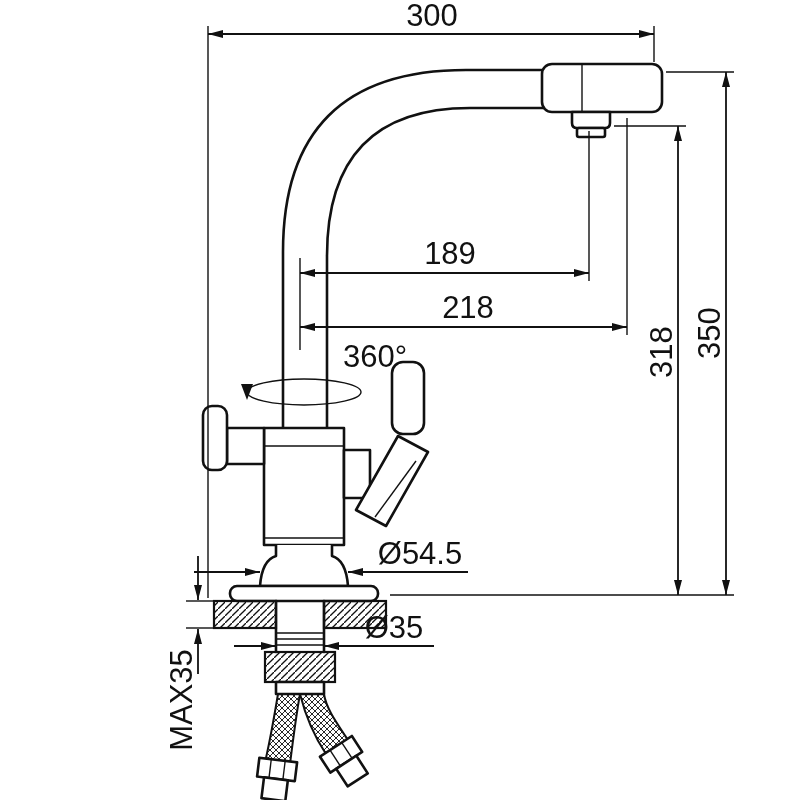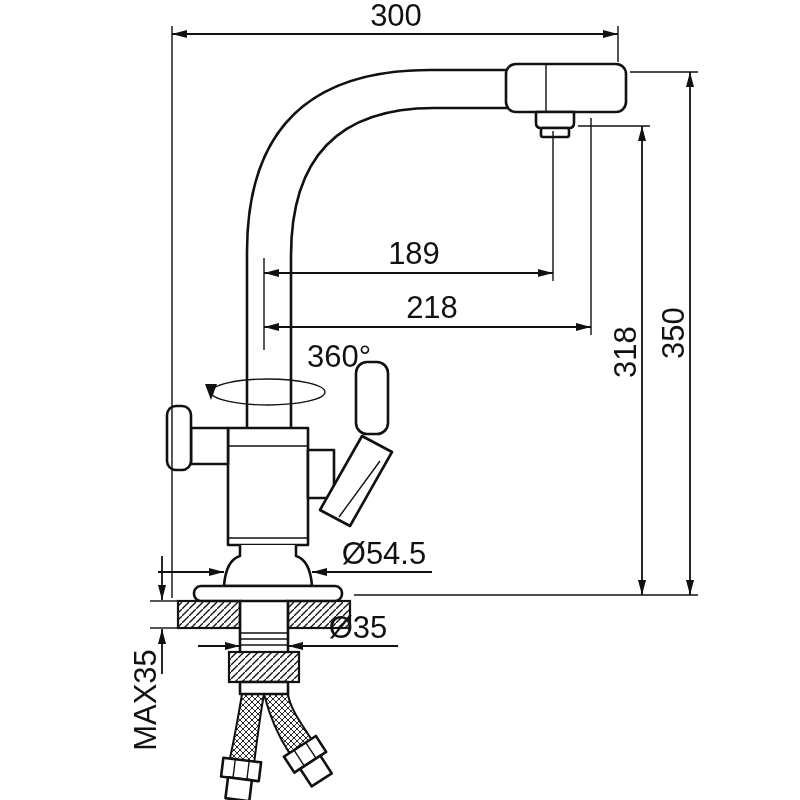--- a/index.html
+++ b/index.html
@@ -1,17 +1,17 @@
 <!DOCTYPE html>
 <html><head>
 <meta charset="utf-8">
 <style>
   html,body{margin:0;padding:0;background:#ffffff;}
   body{width:800px;height:800px;overflow:hidden;font-family:"Liberation Sans",sans-serif;}
-  .page{width:736px;height:800px;background:#fff;position:relative;}
+  .page{width:736px;height:800px;background:#fff;position:relative;margin-left:36px;}
   svg{display:block;}
   
   .o  {fill:none;stroke:#111;stroke-width:2.6;stroke-linecap:round;stroke-linejoin:round;}
   .of {fill:#fff;stroke:#111;stroke-width:2.6;stroke-linejoin:round;}
   .t  {fill:none;stroke:#111;stroke-width:1.4;}
   .d  {fill:none;stroke:#111;stroke-width:1.8;}
   .hf {fill:url(#hatch);stroke:#111;stroke-width:2.2;}
   .xf {fill:url(#xhatch);stroke:#111;stroke-width:2;}
   .arr2{marker-start:url(#arr);marker-end:url(#arr);}
   .arr1{marker-end:url(#arr);}

